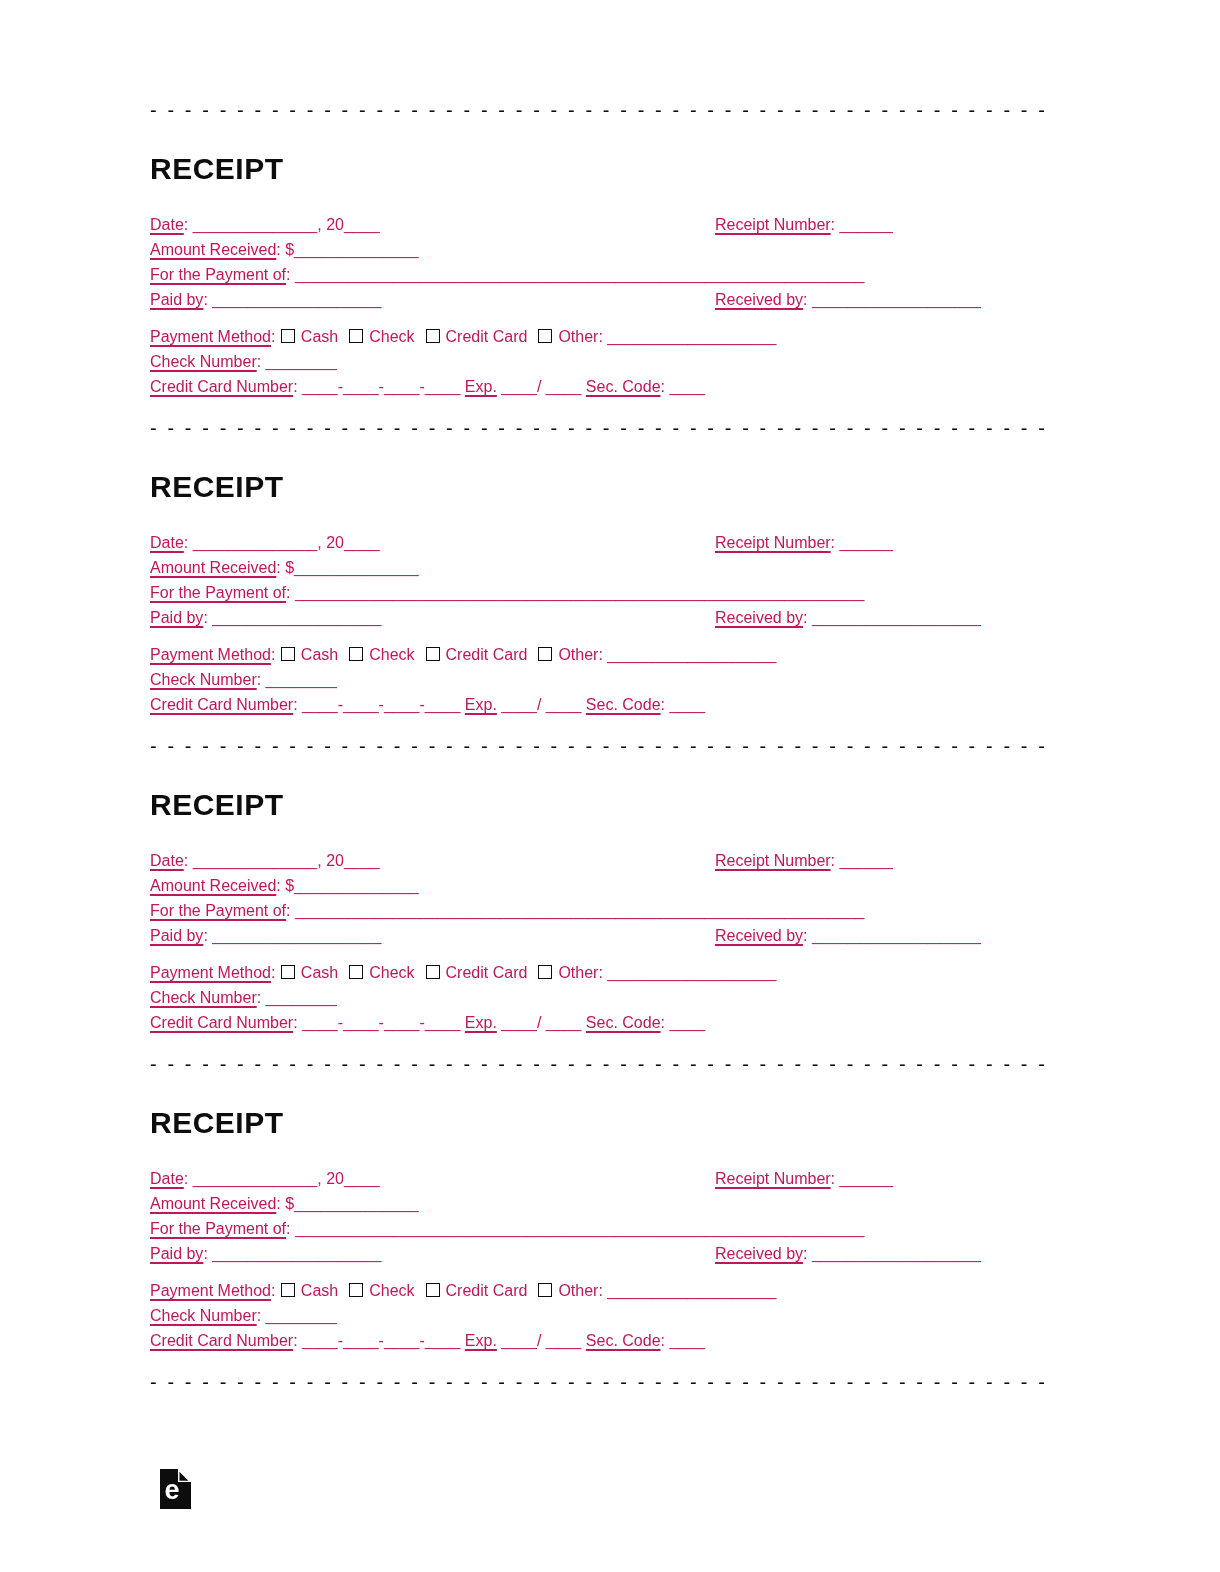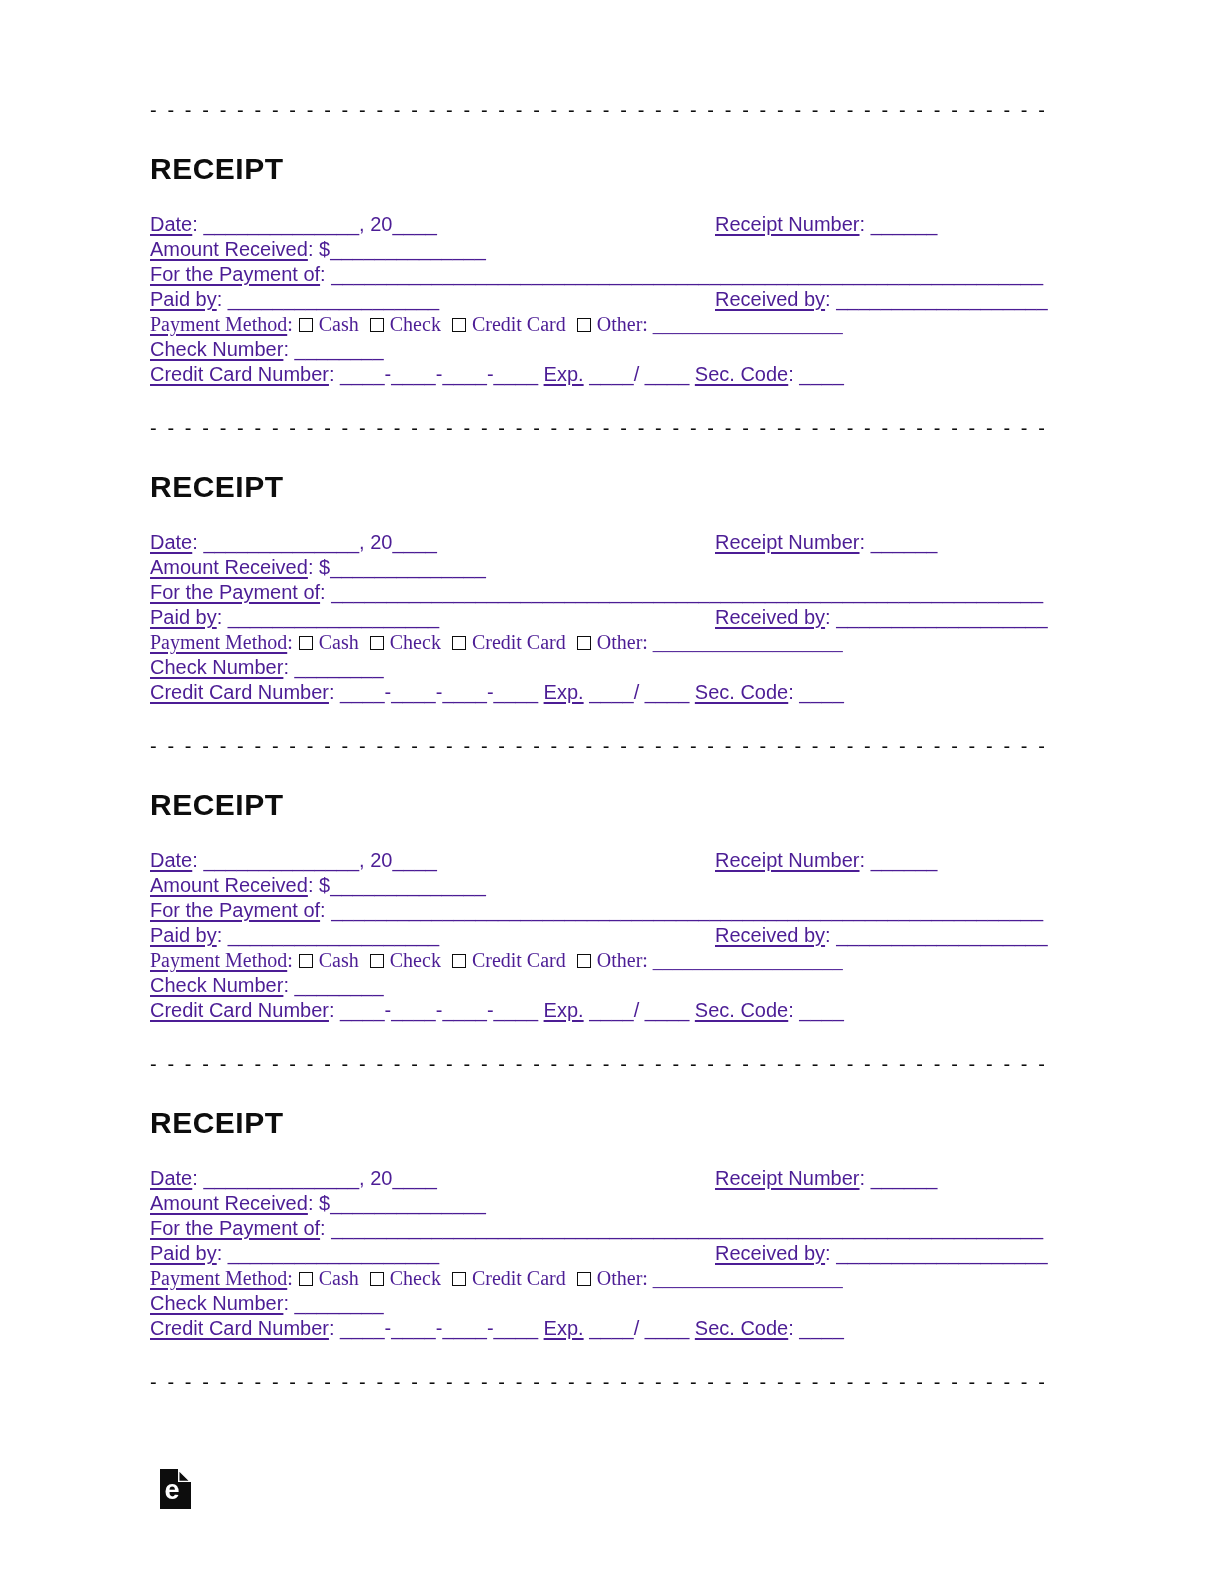--- a/index.html
+++ b/index.html
@@ -25,27 +25,27 @@
   }
   .receipt-section { height: 318px; }
   .title {
     margin-top: 30px;
     font-size: 30px;
     line-height: 38px;
     font-weight: 700;
     letter-spacing: 0.5px;
     color: #0d0d0d;
   }
-  .rows { margin-top: 24px; font-size: 20px; color: #4c1d95; }
+  .rows { margin-top: 24px; font-size: 16px; color: #be185d; }
   .row {
     position: relative;
     line-height: 25px;
     white-space: nowrap;
   }
-  .row.pm { margin-top: 0; font-family: Liberation Serif, serif; }
+  .row.pm { margin-top: 12px; }
   .lbl {
     text-decoration: underline;
     text-decoration-thickness: 1.8px;
     text-underline-offset: 3px;
   }
   .rcol { position: absolute; left: 565px; top: 0; }
   .cb {
     display: inline-block;
     width: 14px; height: 14px;
     border: 1.8px solid #0d0d0d;

